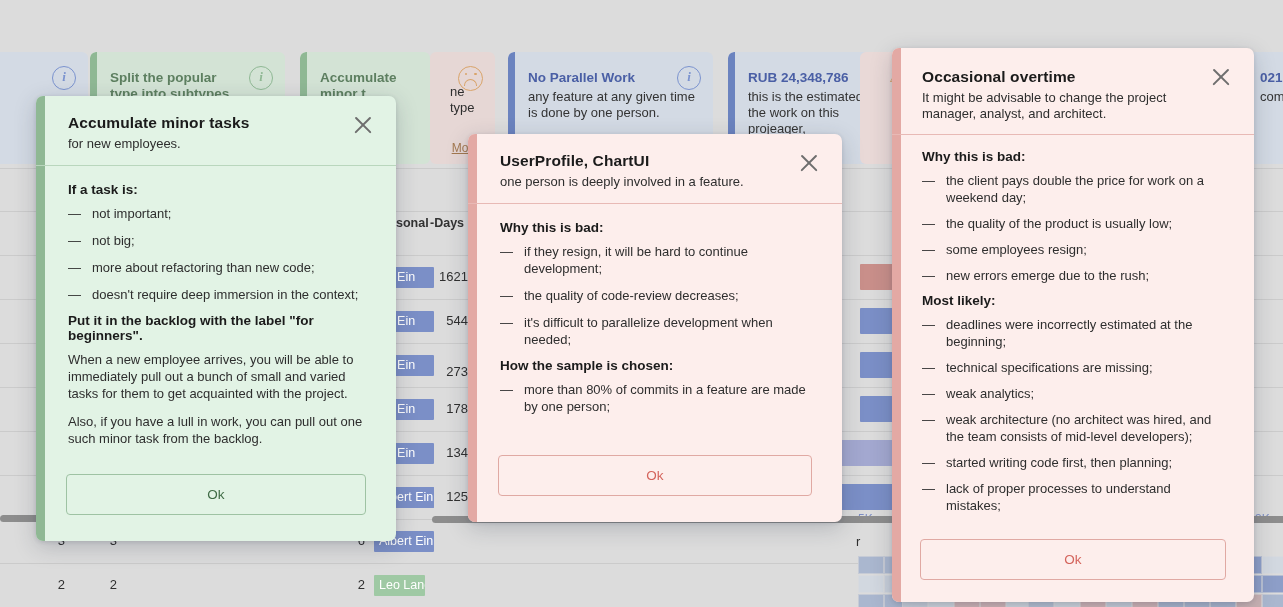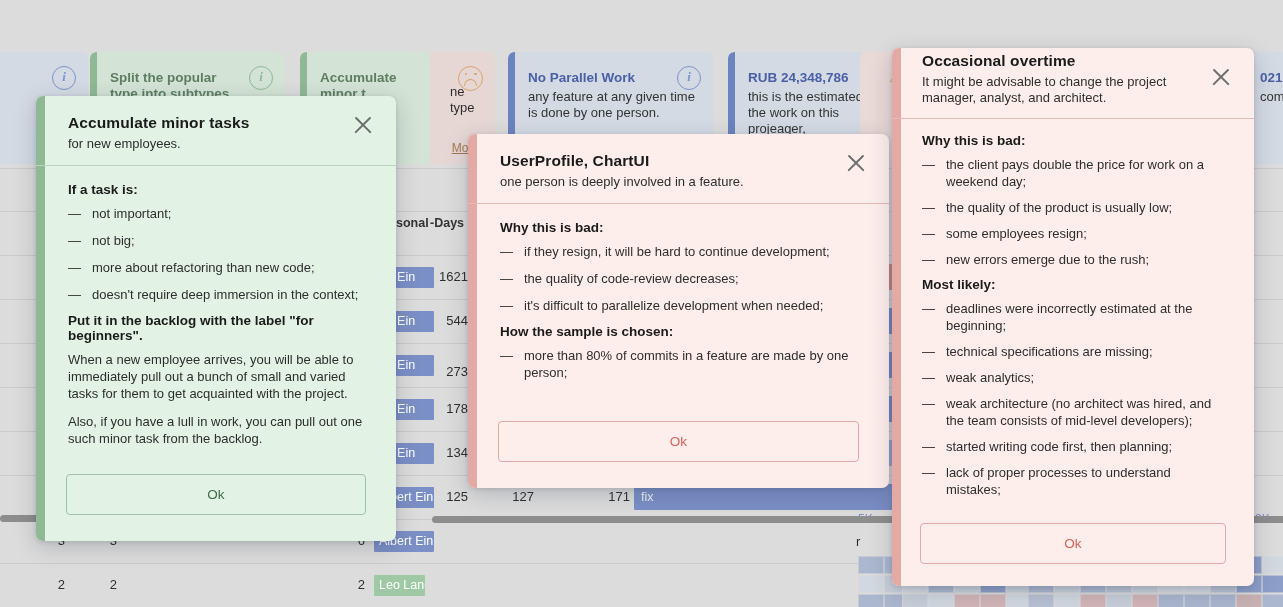--- a/index.html
+++ b/index.html
@@ -93,31 +93,31 @@
       background:#6e6e6e;border-radius:1px;}
   .close:before{transform:rotate(45deg);} .close:after{transform:rotate(-45deg);}
 
   
   #modal-green{left:36px;top:96px;width:360px;background:#e2f3e5;}
   #modal-green .lbar{background:#8fb894;}
   #modal-green .m-head{border-bottom:1px solid #b9d6bd;}
   #modal-green .okbtn{border:1px solid #9ec2a3;color:#3f6b45;}
 
   
-  #modal-pink{left:468px;top:134px;width:421px;background:#fdeeec;}
+  #modal-pink{left:468px;top:134px;width:374px;background:#fdeeec;}
   #modal-pink .lbar{background:#e3a9a4;}
   #modal-pink .m-head{border-bottom:1px solid #e8b9b5;}
   #modal-pink .okbtn{border:1px solid #e0a9a3;color:#d4645c;}
 
   
   #modal-pink2{left:892px;top:48px;width:362px;background:#fdeeec;}
   #modal-pink2 .lbar{background:#e3a9a4;}
   #modal-pink2 .m-head{border-bottom:1px solid #e8b9b5;}
   #modal-pink2 .okbtn{border:1px solid #e0a9a3;color:#d4645c;}
-  #modal-pink2 .m-head{padding:4px 54px 12px 30px;}
+  #modal-pink2 .m-head{padding:20px 54px 12px 30px;}
   #modal-pink2 .m-body{padding:14px 30px 2px 30px;}
   #modal-pink2 ul.m-list li{margin-bottom:9px;}
   #modal-pink2 .m-foot{padding:14px 28px 22px 28px;}
 </style>
 </head>
 <body>
 
 <div id="bg">
 
   <div class="card-strip">

